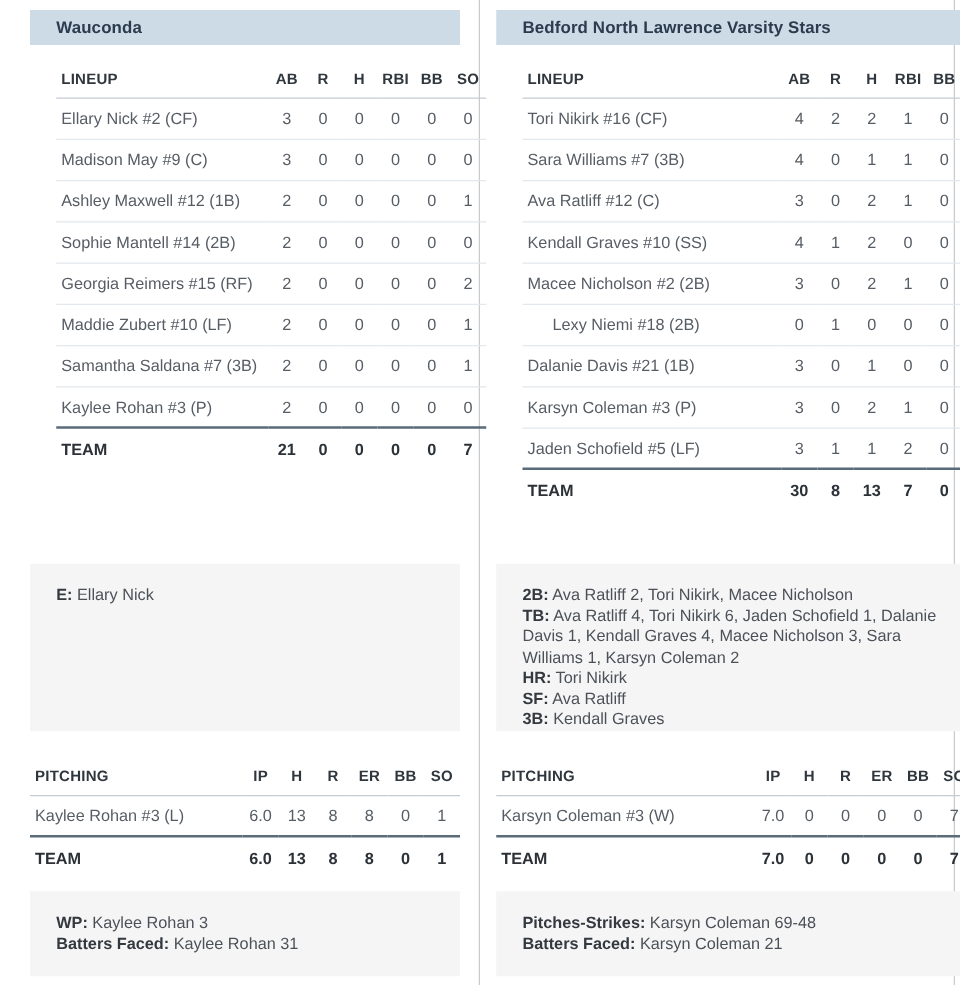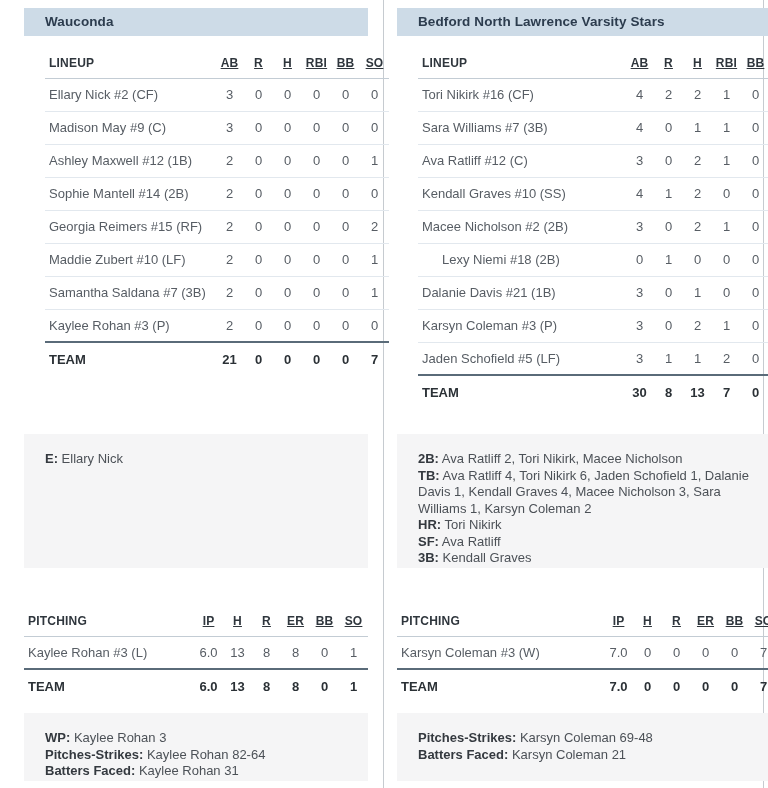--- a/index.html
+++ b/index.html
@@ -39,42 +39,42 @@
   }
 
   table{border-collapse:collapse;table-layout:fixed;width:100%;font-size:13px;}
   col.c-stat{width:29px;}
   thead th{
     height:30px;font-size:12px;font-weight:bold;color:var(--header-text);
     border-bottom:1px solid var(--header-divider);vertical-align:middle;
     letter-spacing:.2px;
   }
   thead th.name{text-align:left;padding-left:4px;}
-  thead th.stat{text-align:center;text-decoration:underline;}
+  thead th.stat{text-align:center;}
   tbody td{
     height:33px;vertical-align:middle;color:var(--body-text);
     border-bottom:1px solid var(--row-divider);
   }
   tbody tr:last-child td{border-bottom:none;}
   td.name{text-align:left;padding-left:4px;overflow:hidden;white-space:nowrap;}
   td.name.indent{padding-left:24px;}
   td.stat{text-align:center;}
   tfoot td{
     height:33px;vertical-align:middle;font-weight:bold;color:var(--total-text);
     border-top:2px solid var(--total-divider);
   }
   .lineup-table{top:48px;margin-left:21px;}
   .pitching-table{top:606px;}
 
   .notes{
     background:var(--notes-bg);font-size:13px;line-height:16.5px;
     padding:17px 14px 10px 13px;color:#4c5157;
   }
   .notes b{color:#34393f;}
-  .batting-notes{top:434px;height:134px;}
+  .batting-notes{top:451px;height:134px;}
   .pitching-notes{top:713px;height:68px;}
 </style>
 </head>
 <body>
 
 <div class="vrule mid"></div>
 <div class="vrule right"></div>
 
 <section class="team-col left">
   <div class="content team-bar">
@@ -233,21 +233,20 @@
           <td class="stat">8</td>
           <td class="stat">8</td>
           <td class="stat">0</td>
           <td class="stat">1</td>
         </tr>
       </tfoot>
   </table>
 
   <div class="content notes pitching-notes">
       <div class="note-line"><b>WP:</b> Kaylee Rohan 3</div>
-      <div class="note-line"><b>Pitches-Strikes:</b> Kaylee Rohan 82-64</div>
       <div class="note-line"><b>Batters Faced:</b> Kaylee Rohan 31</div>
     </div>
 </section>
 
 <section class="team-col right">
   <div class="content team-bar">
     <span>Bedford North Lawrence Varsity Stars</span>
   </div>
 
   <table class="content lineup-table">

